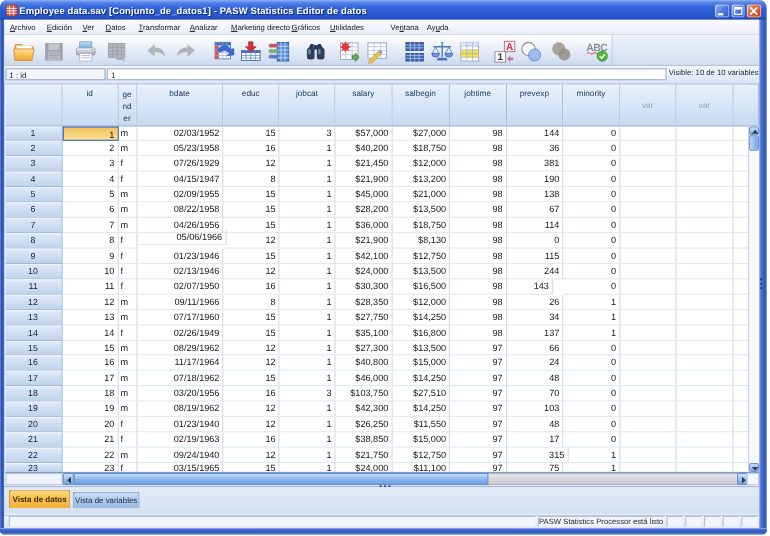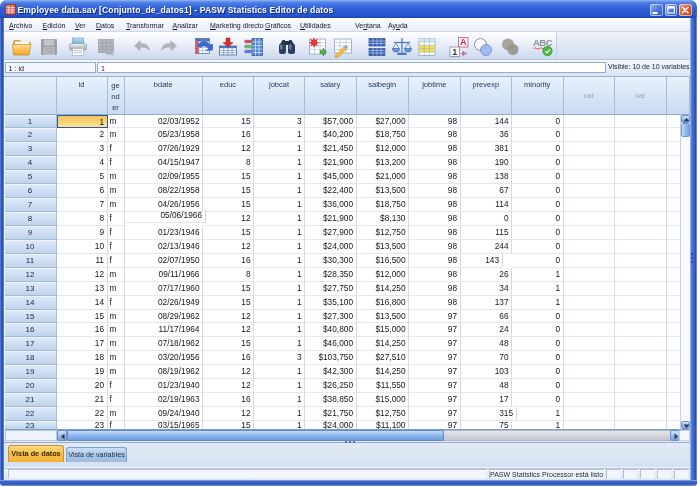--- a/index.html
+++ b/index.html
@@ -363,21 +363,21 @@
 <div class="dc" style="left:512px;top:170.22px;width:51.5px;height:13.93px;line-height:13.93px">0</div>
 <div class="dc" style="left:563.5px;top:170.22px;width:51.5px;height:13.93px;line-height:13.93px"></div>
 <div class="dc" style="left:615px;top:170.22px;width:51.5px;height:13.93px;line-height:13.93px"></div>
 <div class="dc" style="left:666.5px;top:170.22px;width:23.0px;height:13.93px;line-height:13.93px"></div>
 <div class="rh" style="top:184.15px;left:4.5px;height:13.93px;line-height:13.93px">6</div>
 <div class="dc" style="left:56.5px;top:184.15px;width:51.0px;height:13.93px;line-height:13.93px">6</div>
 <div class="dc l" style="left:107.5px;top:184.15px;width:17.0px;height:13.93px;line-height:13.93px">m</div>
 <div class="dc" style="left:124.5px;top:184.15px;width:78.5px;height:13.93px;line-height:13.93px">08/22/1958</div>
 <div class="dc" style="left:203px;top:184.15px;width:51px;height:13.93px;line-height:13.93px">15</div>
 <div class="dc" style="left:254px;top:184.15px;width:51px;height:13.93px;line-height:13.93px">1</div>
-<div class="dc" style="left:305px;top:184.15px;width:51.5px;height:13.93px;line-height:13.93px">$22,400</div>
+<div class="dc" style="left:305px;top:184.15px;width:51.5px;height:13.93px;line-height:13.93px">$28,200</div>
 <div class="dc" style="left:356.5px;top:184.15px;width:52.5px;height:13.93px;line-height:13.93px">$13,500</div>
 <div class="dc" style="left:409px;top:184.15px;width:51.5px;height:13.93px;line-height:13.93px">98</div>
 <div class="dc" style="left:460.5px;top:184.15px;width:51.5px;height:13.93px;line-height:13.93px">67</div>
 <div class="dc" style="left:512px;top:184.15px;width:51.5px;height:13.93px;line-height:13.93px">0</div>
 <div class="dc" style="left:563.5px;top:184.15px;width:51.5px;height:13.93px;line-height:13.93px"></div>
 <div class="dc" style="left:615px;top:184.15px;width:51.5px;height:13.93px;line-height:13.93px"></div>
 <div class="dc" style="left:666.5px;top:184.15px;width:23.0px;height:13.93px;line-height:13.93px"></div>
 <div class="rh" style="top:198.07999999999998px;left:4.5px;height:13.93px;line-height:13.93px">7</div>
 <div class="dc" style="left:56.5px;top:198.07999999999998px;width:51.0px;height:13.93px;line-height:13.93px">7</div>
 <div class="dc l" style="left:107.5px;top:198.07999999999998px;width:17.0px;height:13.93px;line-height:13.93px">m</div>
@@ -405,21 +405,21 @@
 <div class="dc" style="left:512px;top:212.01px;width:51.5px;height:13.93px;line-height:13.93px">0</div>
 <div class="dc" style="left:563.5px;top:212.01px;width:51.5px;height:13.93px;line-height:13.93px"></div>
 <div class="dc" style="left:615px;top:212.01px;width:51.5px;height:13.93px;line-height:13.93px"></div>
 <div class="dc" style="left:666.5px;top:212.01px;width:23.0px;height:13.93px;line-height:13.93px"></div>
 <div class="rh" style="top:225.94px;left:4.5px;height:13.93px;line-height:13.93px">9</div>
 <div class="dc" style="left:56.5px;top:225.94px;width:51.0px;height:13.93px;line-height:13.93px">9</div>
 <div class="dc l" style="left:107.5px;top:225.94px;width:17.0px;height:13.93px;line-height:13.93px">f</div>
 <div class="dc" style="left:124.5px;top:225.94px;width:78.5px;height:13.93px;line-height:13.93px">01/23/1946</div>
 <div class="dc" style="left:203px;top:225.94px;width:51px;height:13.93px;line-height:13.93px">15</div>
 <div class="dc" style="left:254px;top:225.94px;width:51px;height:13.93px;line-height:13.93px">1</div>
-<div class="dc" style="left:305px;top:225.94px;width:51.5px;height:13.93px;line-height:13.93px">$27,900</div>
+<div class="dc" style="left:305px;top:225.94px;width:51.5px;height:13.93px;line-height:13.93px">$42,100</div>
 <div class="dc" style="left:356.5px;top:225.94px;width:52.5px;height:13.93px;line-height:13.93px">$12,750</div>
 <div class="dc" style="left:409px;top:225.94px;width:51.5px;height:13.93px;line-height:13.93px">98</div>
 <div class="dc" style="left:460.5px;top:225.94px;width:51.5px;height:13.93px;line-height:13.93px">115</div>
 <div class="dc" style="left:512px;top:225.94px;width:51.5px;height:13.93px;line-height:13.93px">0</div>
 <div class="dc" style="left:563.5px;top:225.94px;width:51.5px;height:13.93px;line-height:13.93px"></div>
 <div class="dc" style="left:615px;top:225.94px;width:51.5px;height:13.93px;line-height:13.93px"></div>
 <div class="dc" style="left:666.5px;top:225.94px;width:23.0px;height:13.93px;line-height:13.93px"></div>
 <div class="rh" style="top:239.87px;left:4.5px;height:13.93px;line-height:13.93px">10</div>
 <div class="dc" style="left:56.5px;top:239.87px;width:51.0px;height:13.93px;line-height:13.93px">10</div>
 <div class="dc l" style="left:107.5px;top:239.87px;width:17.0px;height:13.93px;line-height:13.93px">f</div>

